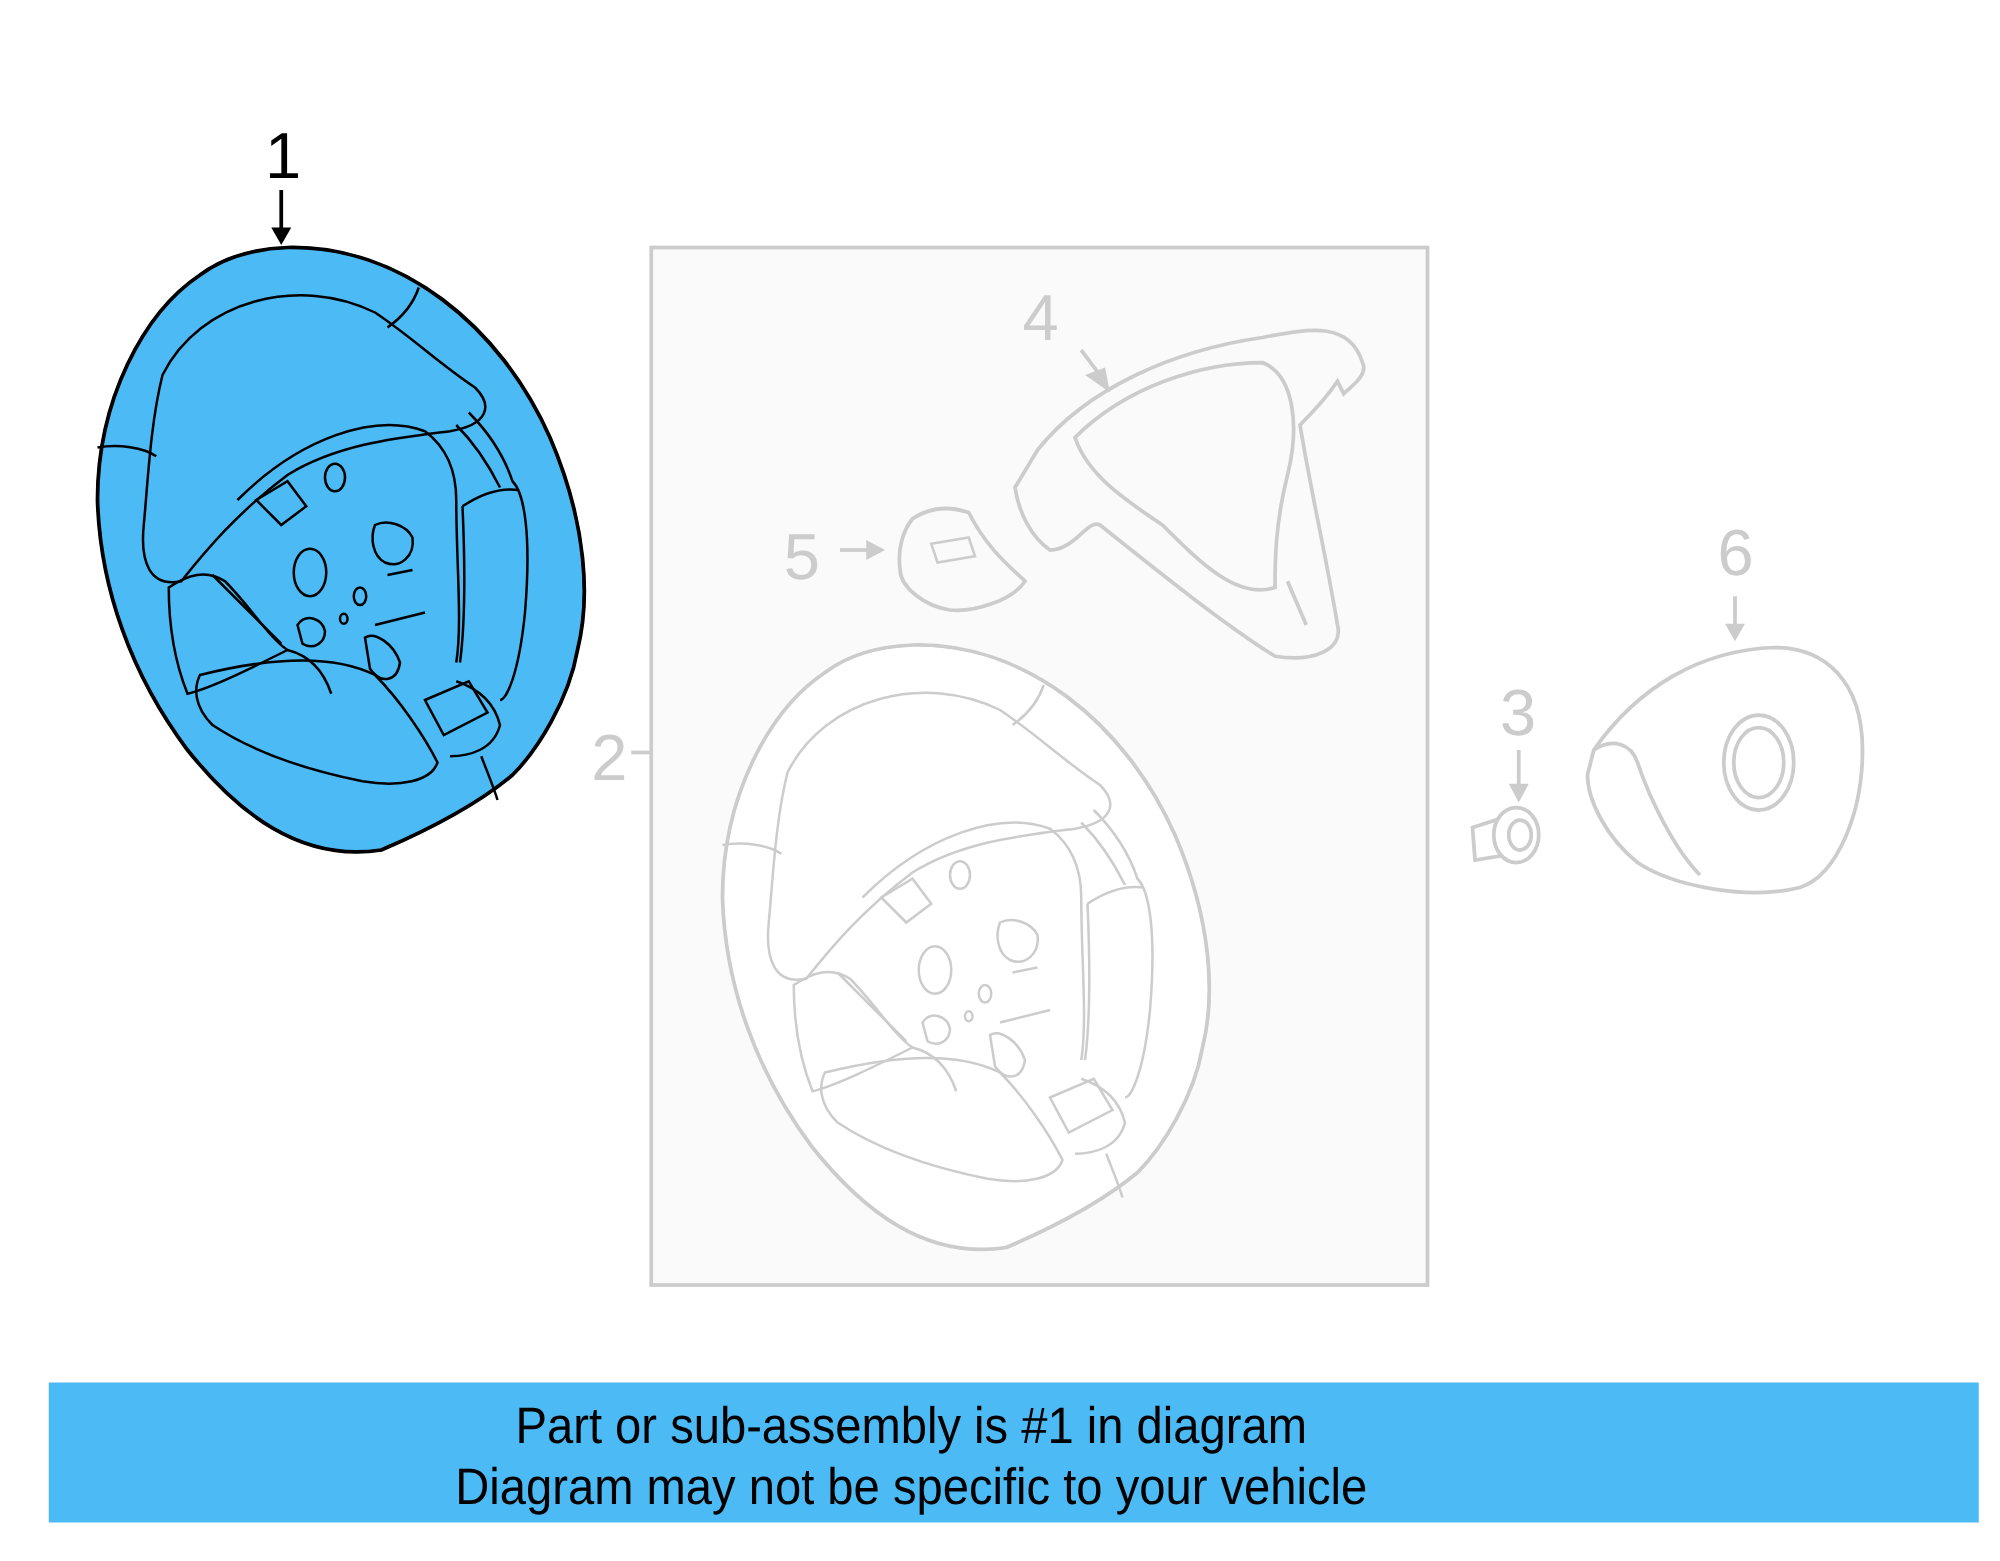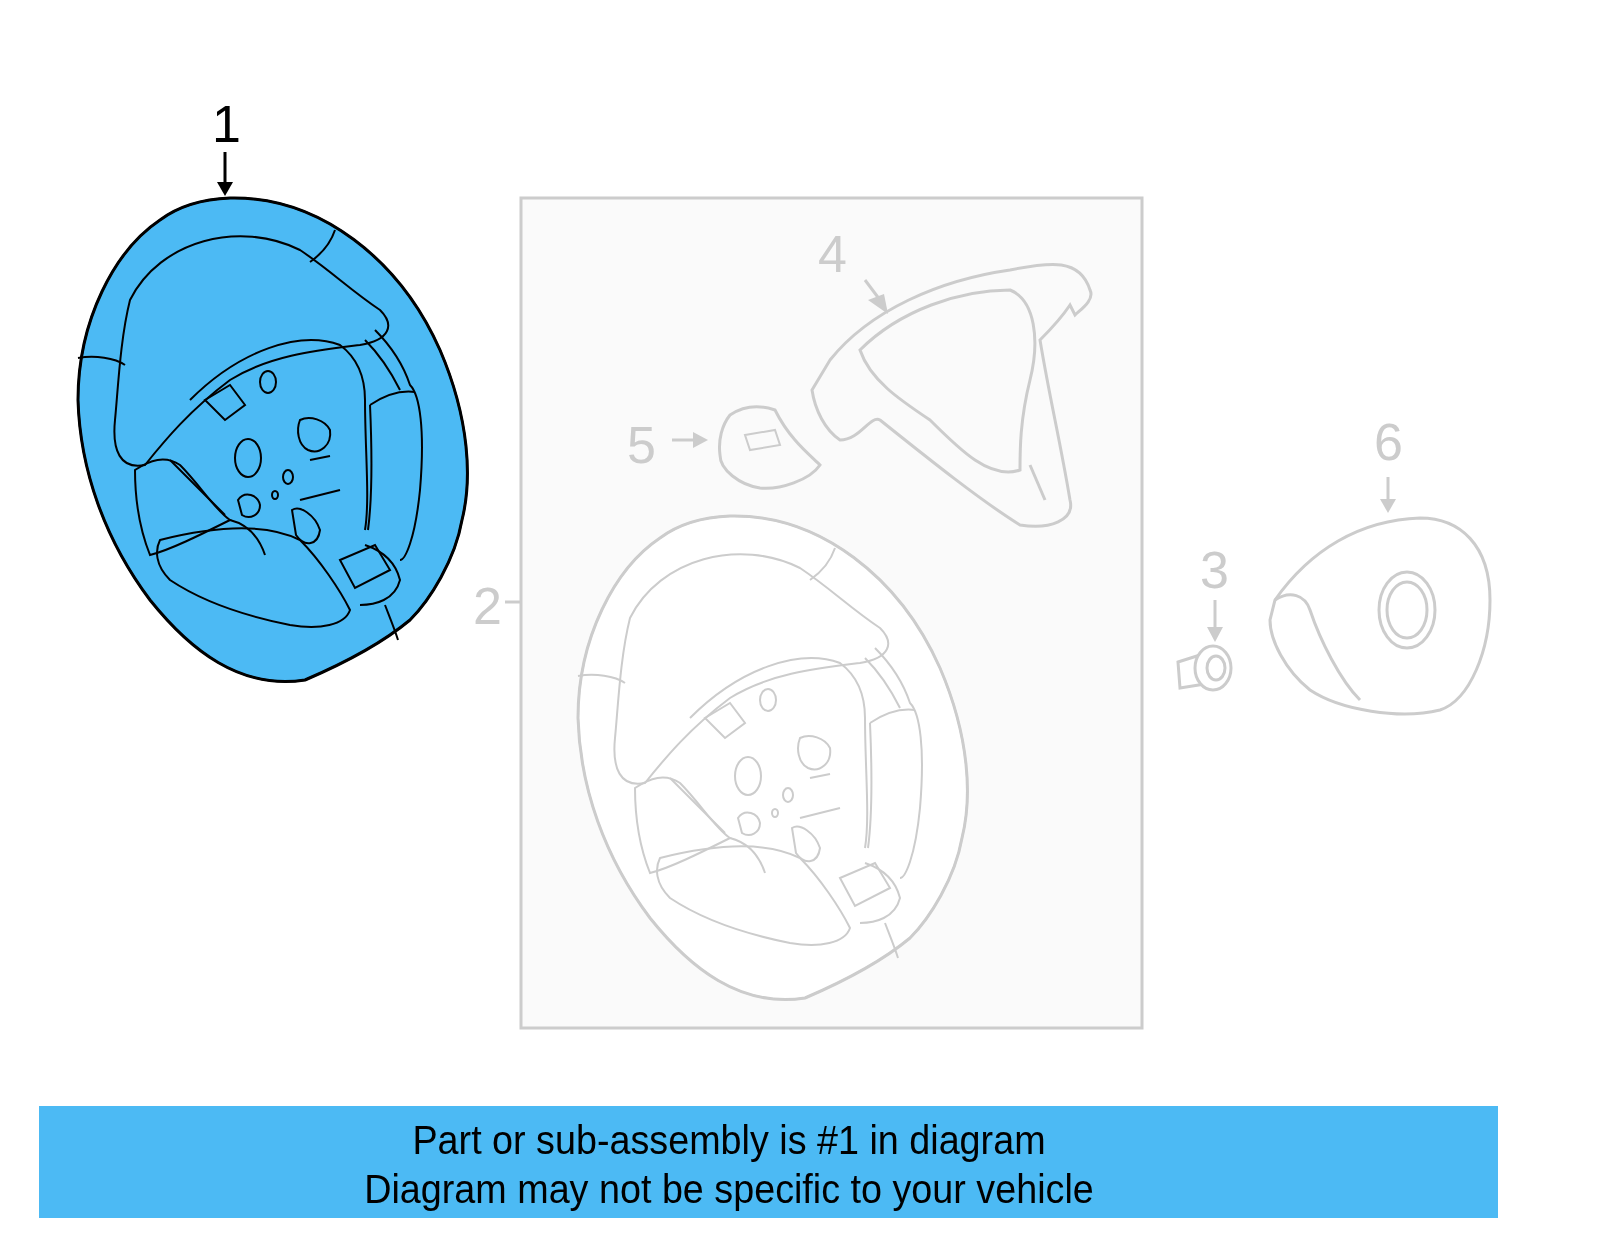--- a/index.html
+++ b/index.html
@@ -1,22 +1,22 @@
 <!DOCTYPE html>
 <html><head>
 <meta charset="utf-8">
 <style>
   html, body { margin: 0; padding: 0; background: #ffffff; }
   body { width: 1600px; height: 1249px; position: relative; overflow: hidden; font-family: "Liberation Sans", sans-serif; }
   #diagram { position: absolute; left: 0; top: 0; width: 1600px; height: 1249px; }
   .callout { font-family: "Liberation Sans", sans-serif; font-size: 52px; }
   .banner {
-    position: absolute; left: 39px; top: 1106px; width: 1419px; height: 112px;
+    position: absolute; left: 39px; top: 1106px; width: 1544px; height: 112px;
     background: #4cbaf4; text-align: center; color: #000;
-    font-family: "Liberation Sans", sans-serif; font-size: 41px; line-height: 48px; padding-left: 40px;
+    font-family: "Liberation Sans", sans-serif; font-size: 41px; line-height: 48px;
   }
   .banner .line1 { position: absolute; left: 0; width: 1380px; top: 10px; transform: scaleX(0.92); transform-origin: center; }
   .banner .line2 { position: absolute; left: 0; width: 1380px; top: 59px; transform: scaleX(0.92); transform-origin: center; }
 </style>
 </head>
 <body>
 
 <svg id="diagram" viewBox="0 0 1600 1249" xmlns="http://www.w3.org/2000/svg">
   <defs>
     <g id="wheel-lines">

